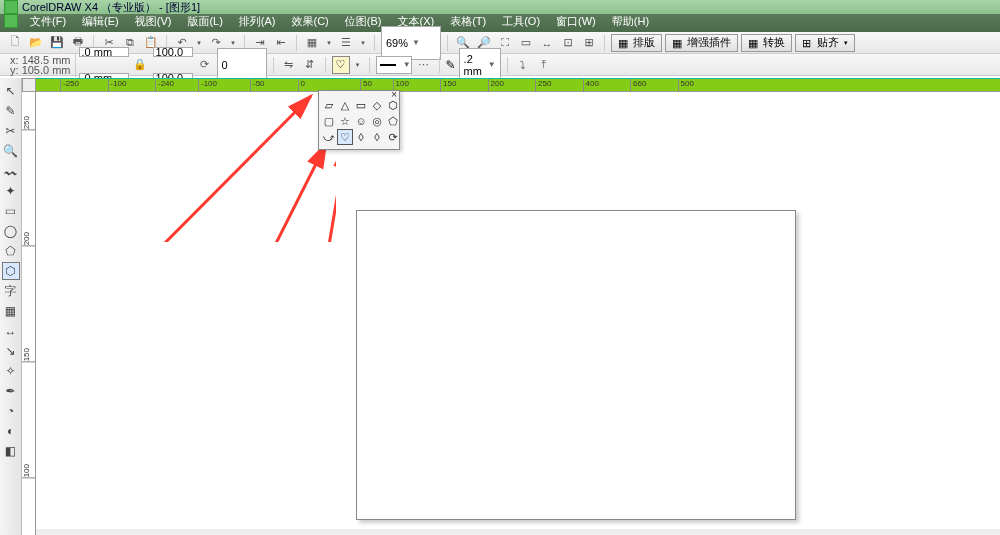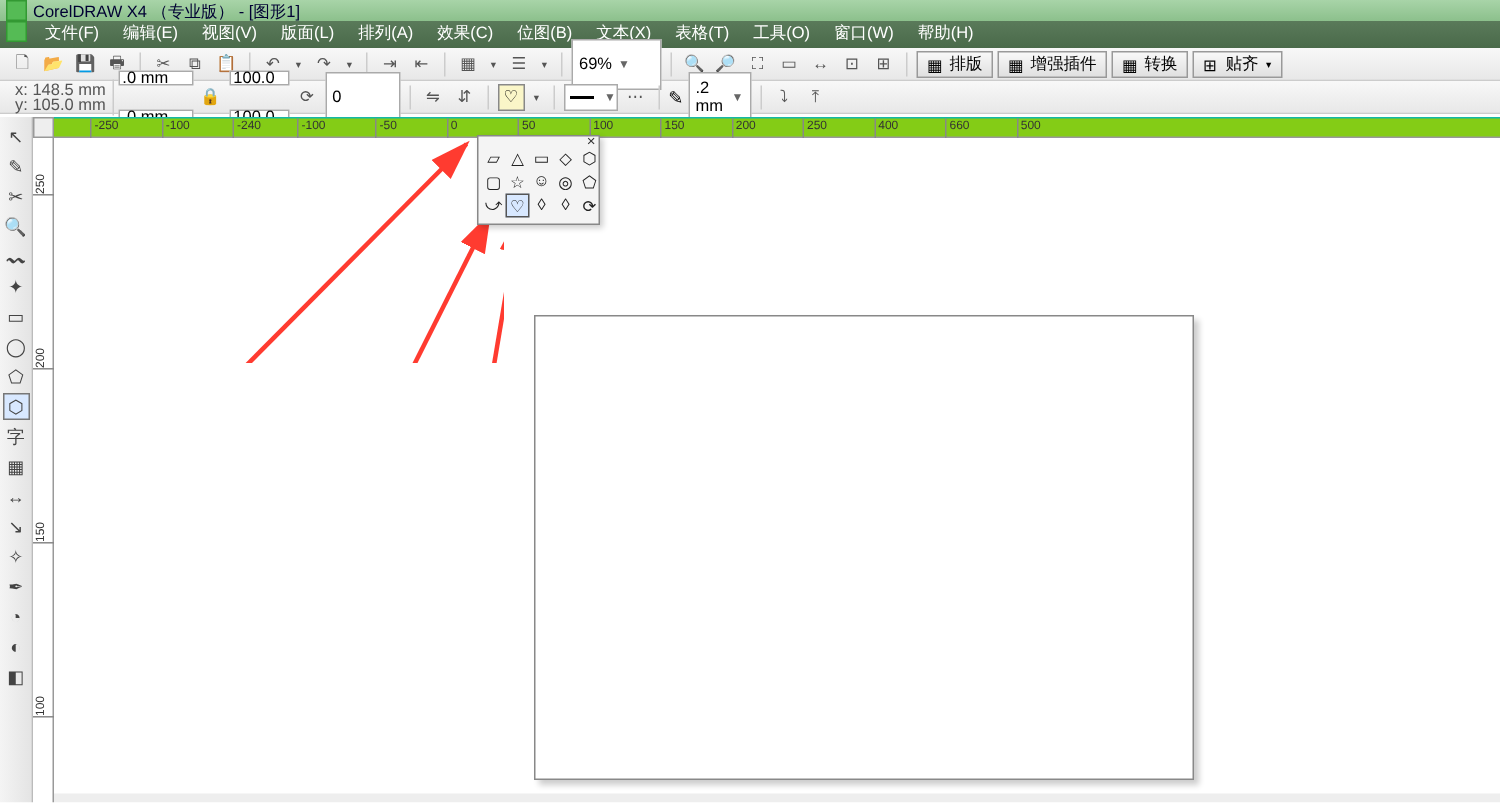--- a/index.html
+++ b/index.html
@@ -189,21 +189,21 @@
 </div>
 
 <div class="ruler-corner"></div>
 <div class="ruler-h" id="rulerH">
     <div class="tick" style="left: 38px;">-250</div>
     <div class="tick" style="left: 85.5px;">-100</div>
     <div class="tick" style="left: 133px;">-240</div>
     <div class="tick" style="left: 176px;">-100</div>
     <div class="tick" style="left: 228px;">-50</div>
     <div class="tick" style="left: 275.5px;">0</div>
-    <div class="tick" style="left: 323px;">50</div>
+    <div class="tick" style="left: 338px;">50</div>
     <div class="tick" style="left: 370.5px;">100</div>
     <div class="tick" style="left: 418px;">150</div>
     <div class="tick" style="left: 465.5px;">200</div>
     <div class="tick" style="left: 513px;">250</div>
     <div class="tick" style="left: 560.5px;">400</div>
     <div class="tick" style="left: 608px;">660</div>
     <div class="tick" style="left: 655.5px;">500</div>
   </div>
 <div class="ruler-v" id="rulerV">
     <div class="tick" style="top: 24px;">250</div>

